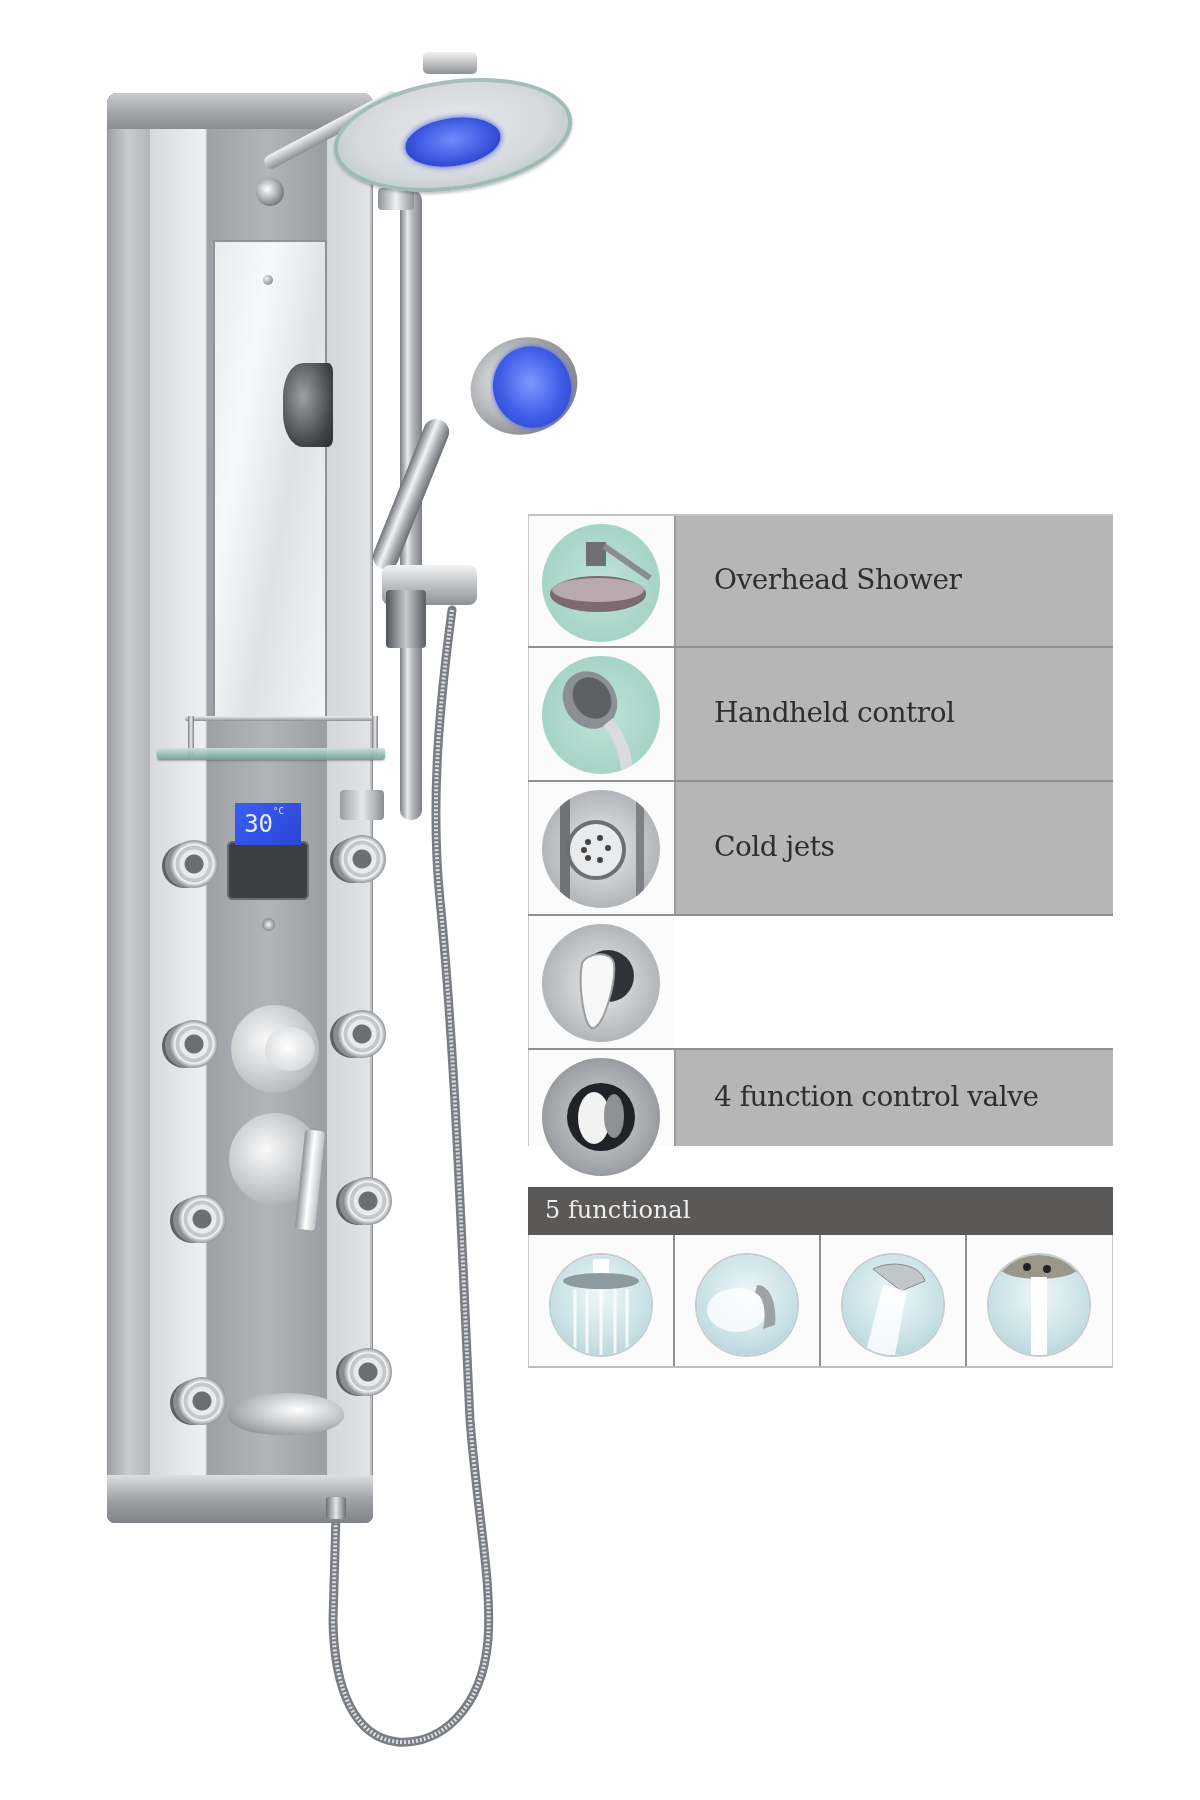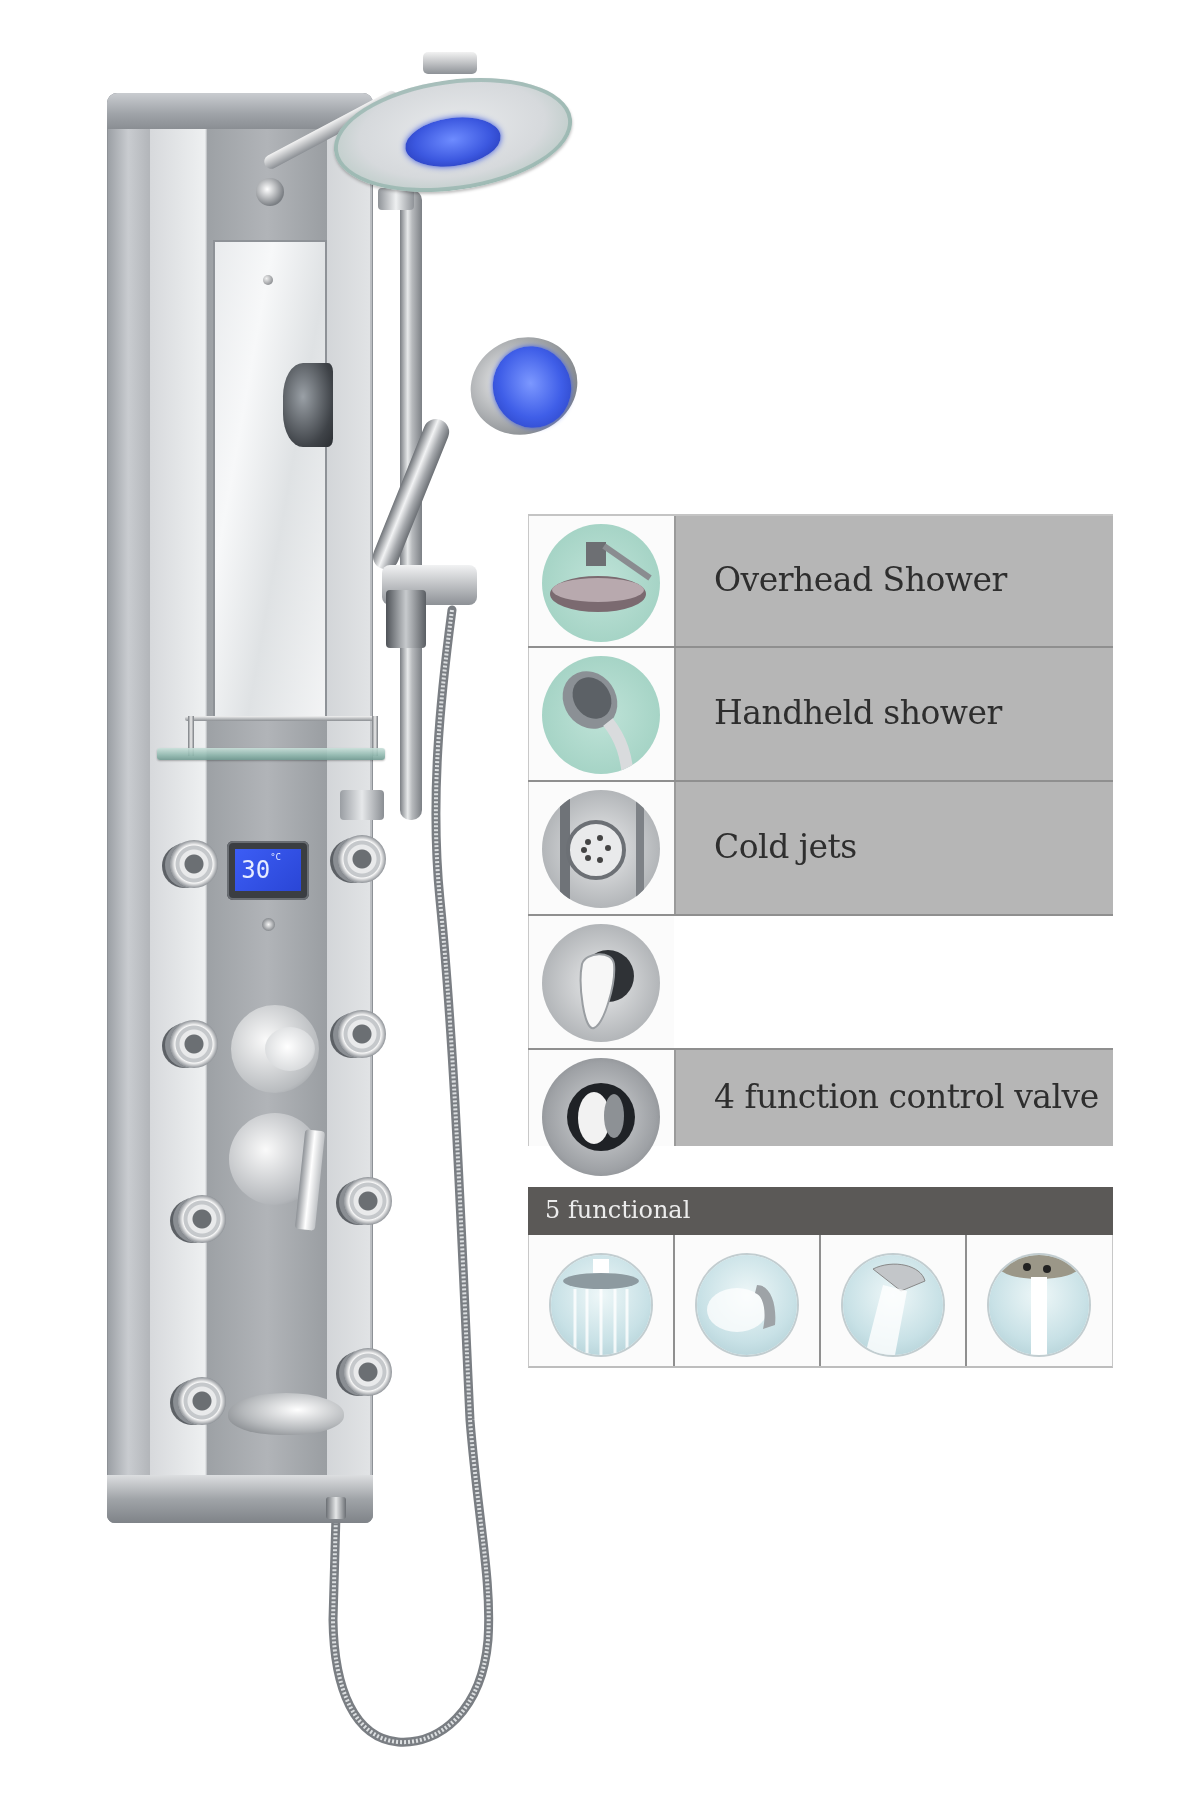--- a/index.html
+++ b/index.html
@@ -42,40 +42,40 @@
     background:radial-gradient(ellipse at 50% 45%,#6e8cff 0%,#3c58e0 55%,#1d2fa8 100%);box-shadow:0 0 6px #3c58e0;}
   .handheld-handle{left:428px;top:420px;width:26px;height:160px;border-radius:13px;transform:rotate(22deg);transform-origin:top center;
     background:linear-gradient(90deg,#6f7378,#f2f3f4 40%,#a6a9ad 70%,#6c7075);}
   .handheld-ring{left:470px;top:338px;width:108px;height:96px;border-radius:50%;transform:rotate(-20deg);
     background:radial-gradient(ellipse at 40% 40%,#f5f5f5,#8b8f93 70%,#5b5e62);}
   .handheld-led{left:493px;top:346px;width:78px;height:82px;border-radius:50%;transform:rotate(-20deg);
     background:radial-gradient(ellipse at 50% 45%,#7c98ff 0%,#3f5ee8 55%,#243bb8 100%);box-shadow:0 0 5px #3f5ee8;}
   .slider{left:382px;top:565px;width:95px;height:40px;border-radius:8px;background:linear-gradient(180deg,#f1f2f3,#8d9196);}
   .slider-body{left:386px;top:590px;width:40px;height:58px;border-radius:4px;background:linear-gradient(90deg,#4f5358,#c7cacd,#5a5e63);}
   .lcd{left:227px;top:841px;width:82px;height:59px;border-radius:6px;background:#3b3e42;box-shadow:inset 0 0 0 2px #6a6e73;}
-  .lcd-screen{left:235px;top:849px;width:66px;height:42px;background:linear-gradient(135deg,#3c5df5,#2a46d6);
-    color:#e6ecff;font-family:"DejaVu Sans Mono",monospace;font-size:24px;line-height:42px;text-align:right;padding-right:20px;box-sizing:border-box;}
+  .lcd-screen{left:235px;top:803px;width:66px;height:42px;background:linear-gradient(135deg,#3c5df5,#2a46d6);
+    color:#e6ecff;font-family:"DejaVu Sans Mono",monospace;font-size:24px;line-height:42px;text-align:center;padding-right:8px;box-sizing:border-box;}
   .lcd-screen sup{font-size:9px;vertical-align:top;line-height:16px;}
   .jet{width:48px;height:48px;border-radius:50%;
     background:radial-gradient(circle at 50% 50%,#6b6f73 0 9px,#e9eaeb 10px 14px,#c5c8cb 15px 18px,#f7f7f7 19px,#8f9398 24px);
     box-shadow:-6px 1px 0 -1px #8a8e93,-10px 2px 0 -2px #5d6166;}
   .small-btn{left:262px;top:918px;width:13px;height:13px;border-radius:50%;background:radial-gradient(circle,#f7f7f7,#777b80 80%);}
   .thermo-plate{left:231px;top:1005px;width:88px;height:88px;border-radius:50%;background:radial-gradient(circle at 40% 40%,#fafafa,#b9bcbf 70%,#7d8186);}
   .thermo-knob{left:265px;top:1027px;width:50px;height:44px;border-radius:50%;background:radial-gradient(circle at 45% 45%,#ffffff,#d8dadc 70%,#9a9ea2);}
   .lever-plate{left:229px;top:1113px;width:92px;height:92px;border-radius:50%;background:radial-gradient(circle at 40% 40%,#fafafa,#b3b6ba 70%,#777b80);}
   .lever-handle{left:300px;top:1130px;width:20px;height:100px;border-radius:4px;transform:rotate(6deg);background:linear-gradient(90deg,#8e9297,#ffffff 50%,#bfc2c5);}
   .spout{left:228px;top:1393px;width:116px;height:42px;border-radius:50% 50% 45% 45%;background:radial-gradient(ellipse at 60% 40%,#ffffff,#b6b9bc 55%,#6c7075);}
   .hose-conn{left:326px;top:1497px;width:20px;height:22px;border-radius:3px;background:linear-gradient(90deg,#6b6f74,#e5e7e8,#6b6f74);}
   svg.hose{position:absolute;left:0;top:0;}
   
   #feature-table{position:absolute;left:528px;top:514px;width:585px;height:854px;}
   .ft-row{position:absolute;left:0;width:585px;height:134px;border-bottom:2px solid #8f8f8f;box-sizing:border-box;}
   .ft-icon-cell{position:absolute;left:0;top:0;width:146px;height:100%;background:#fbfbfb;border-left:1px solid #c8c8c8;box-sizing:border-box;}
   .ft-label-cell{position:absolute;left:146px;top:0;right:0;height:100%;background:#b6b6b6;border-left:2px solid #9a9a9a;box-sizing:border-box;}
-  .ft-label{position:absolute;left:38px;top:50%;transform:translateY(-55%);font-size:33px;color:#2e2e2e;letter-spacing:-0.5px;white-space:nowrap;}
+  .ft-label{position:absolute;left:38px;top:50%;transform:translateY(-55%);font-size:28px;color:#2e2e2e;letter-spacing:-0.5px;white-space:nowrap;}
   .ft-circle{position:absolute;left:13px;top:8px;width:118px;height:118px;border-radius:50%;overflow:hidden;}
   .c-mint{background:radial-gradient(circle at 50% 50%,#bfe3d8,#a6d4c6 70%,#9bbfb4);}
   .c-grey{background:radial-gradient(circle at 50% 50%,#e9eaeb,#b3b6b9 70%,#7f8387);}
   .c-steel{background:radial-gradient(circle at 50% 50%,#d5d7d9,#9ea1a5 65%,#6f7276);}
   .glyph{position:absolute;}
   .ft-dark-bar{position:absolute;left:0;top:673px;width:585px;height:48px;background:#5b5957;}
   .ft-dark-label{position:absolute;left:17px;top:9px;font-size:24px;color:#ececec;}
   .ft-bottom{position:absolute;left:0;top:721px;width:585px;height:133px;background:#fbfbfb;border-bottom:2px solid #bdbdbd;border-left:1px solid #c8c8c8;border-right:1px solid #c8c8c8;box-sizing:border-box;}
   .ft-mode{position:absolute;top:0;width:146px;height:100%;border-right:2px solid #8f8f8f;box-sizing:border-box;}
   .ft-mode:last-child{border-right:none;}
@@ -165,21 +165,21 @@
     <div class="ft-icon-cell">
       <div class="ft-circle c-mint">
         <svg width="118" height="118" class="glyph">
           <ellipse cx="48" cy="44" rx="26" ry="30" transform="rotate(-35 48 44)" fill="#8b9095"></ellipse>
           <ellipse cx="50" cy="42" rx="18" ry="22" transform="rotate(-35 50 42)" fill="#5c6166"></ellipse>
           <path d="M66 66 C 80 84, 84 100, 86 120" stroke="#d9dbdd" stroke-width="12" fill="none"></path>
         </svg>
       </div>
     </div>
     <div class="ft-label-cell">
-      <span class="ft-label">Handheld shower</span>
+      <span class="ft-label">Handheld control</span>
     </div>
   </div>
 
   <div class="ft-row" style="top:268px">
     <div class="ft-icon-cell">
       <div class="ft-circle c-grey">
         <svg width="118" height="118" class="glyph">
           <rect x="18" y="0" width="10" height="118" fill="#6f7378"></rect>
           <rect x="94" y="0" width="8" height="118" fill="#7d8186"></rect>
           <circle cx="54" cy="60" r="28" fill="#e9eaeb" stroke="#6c7075" stroke-width="4"></circle>

